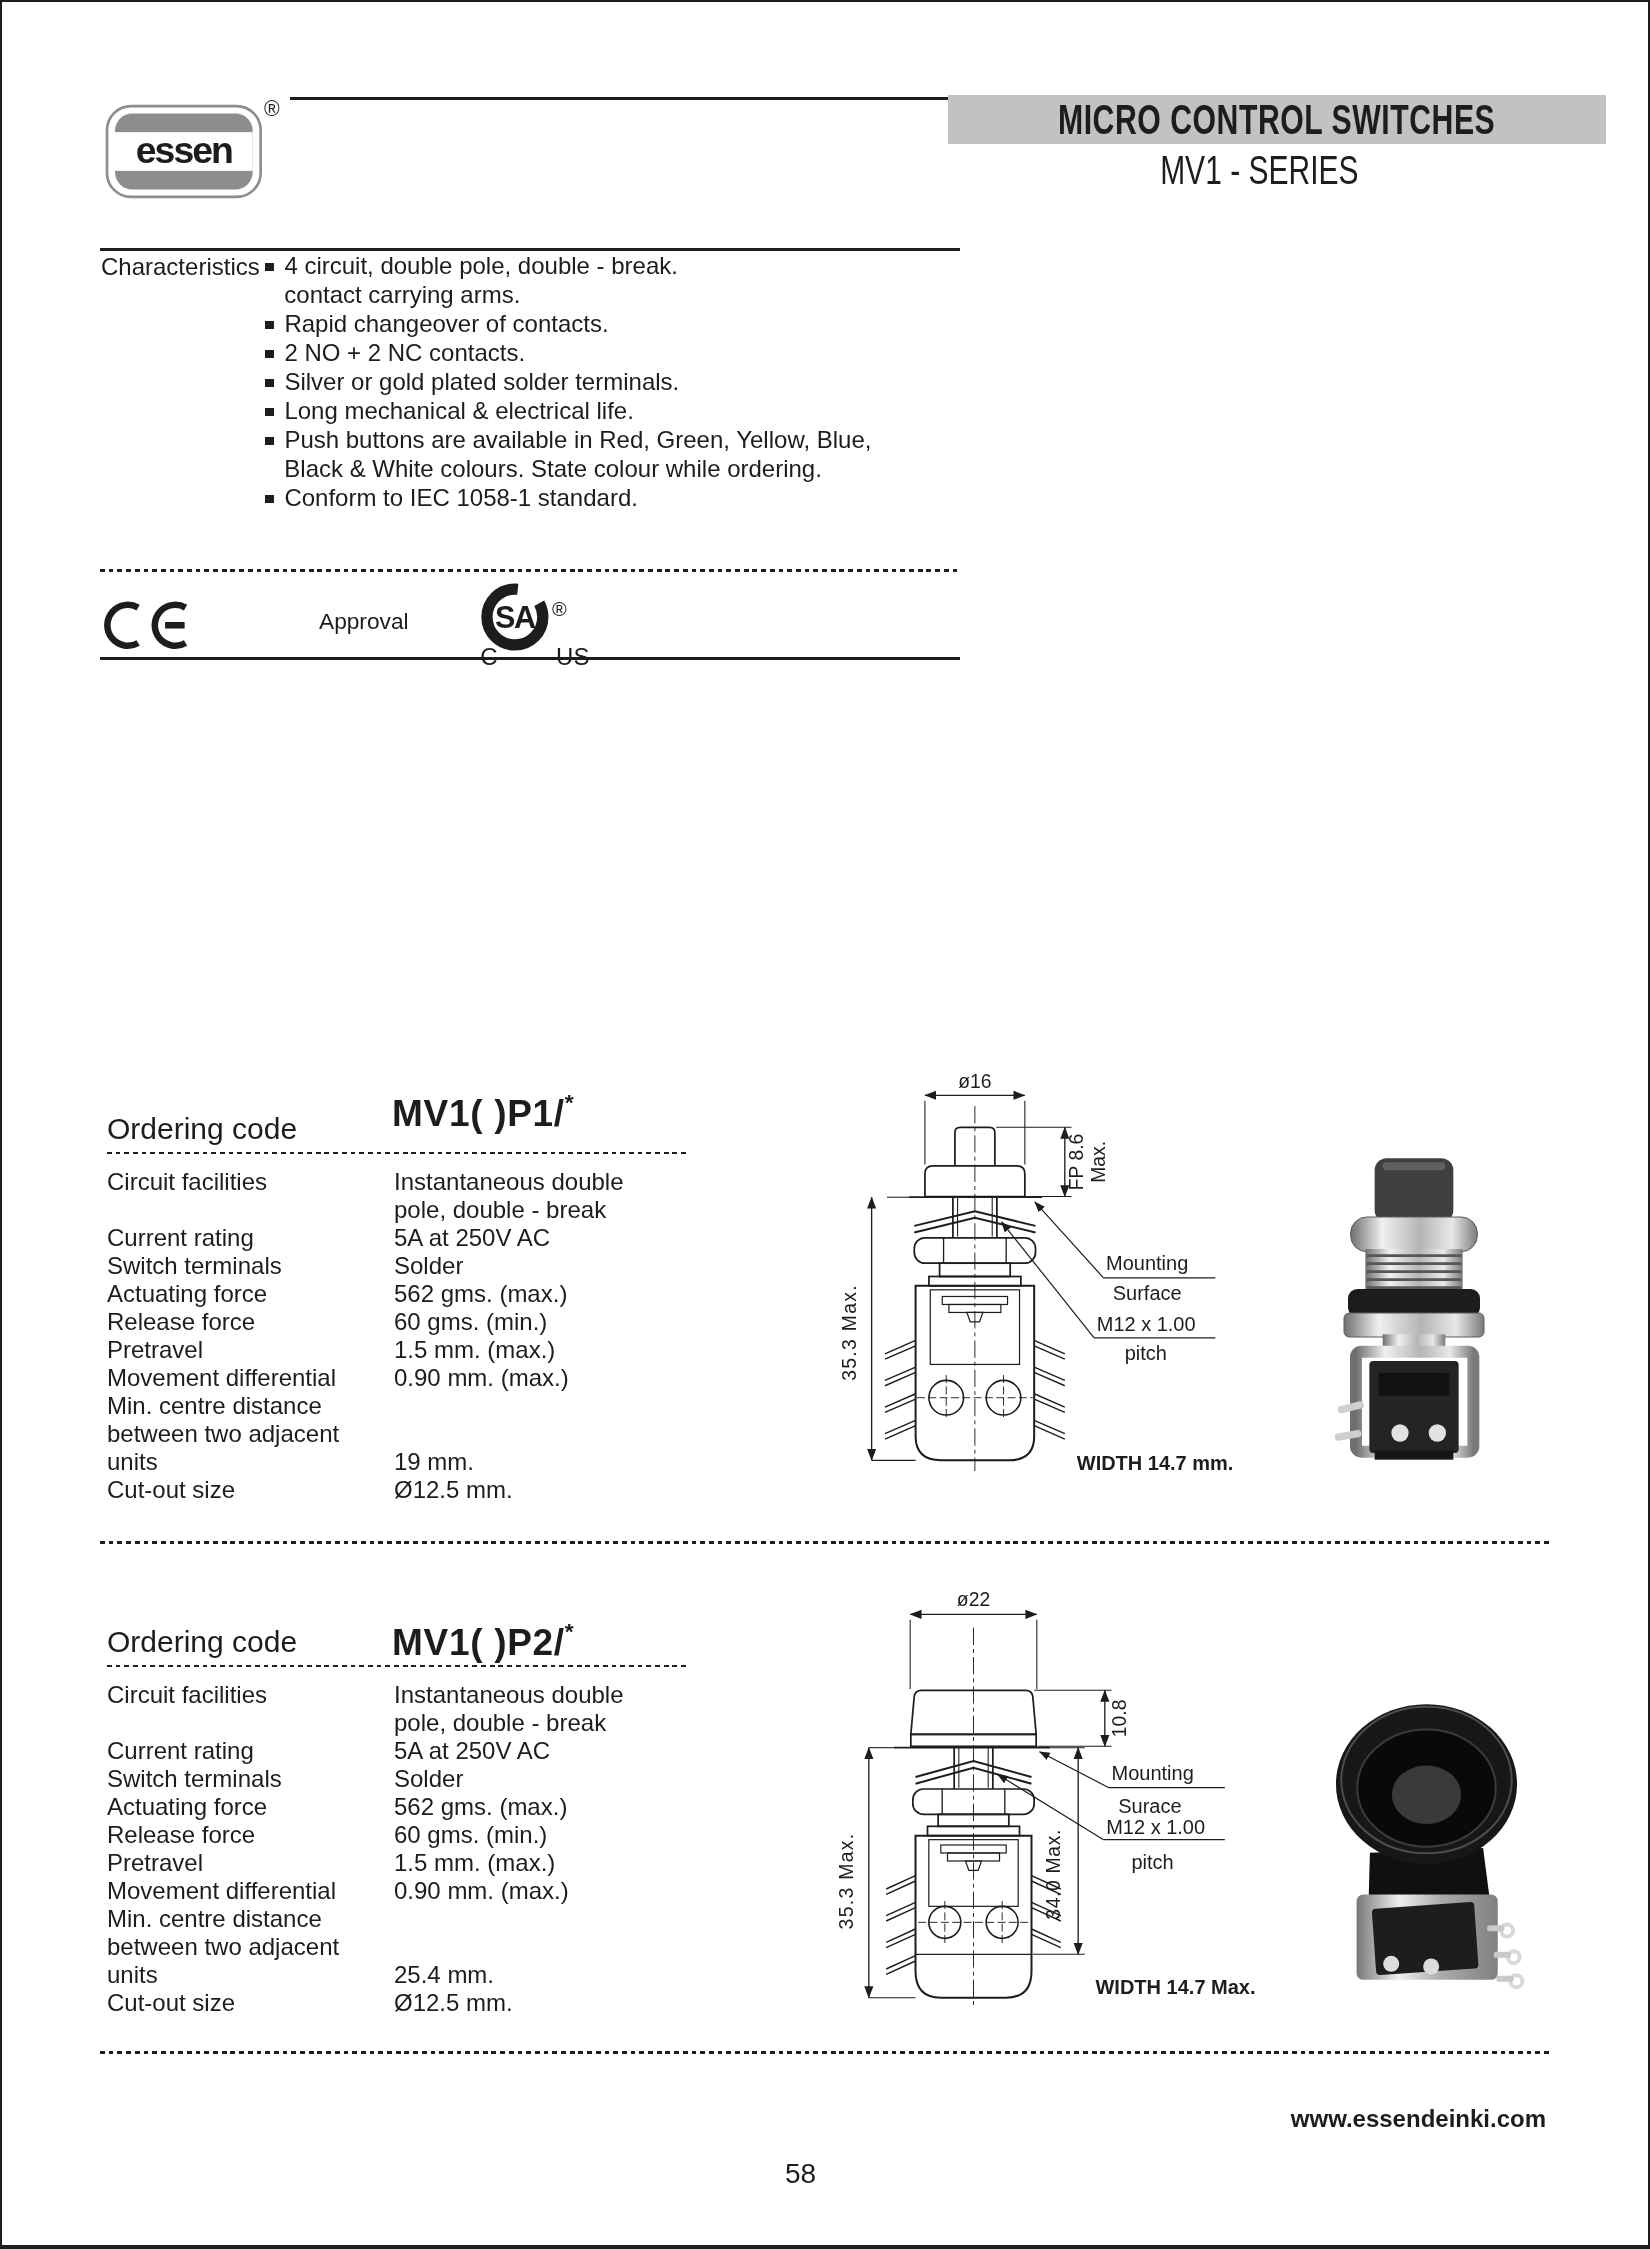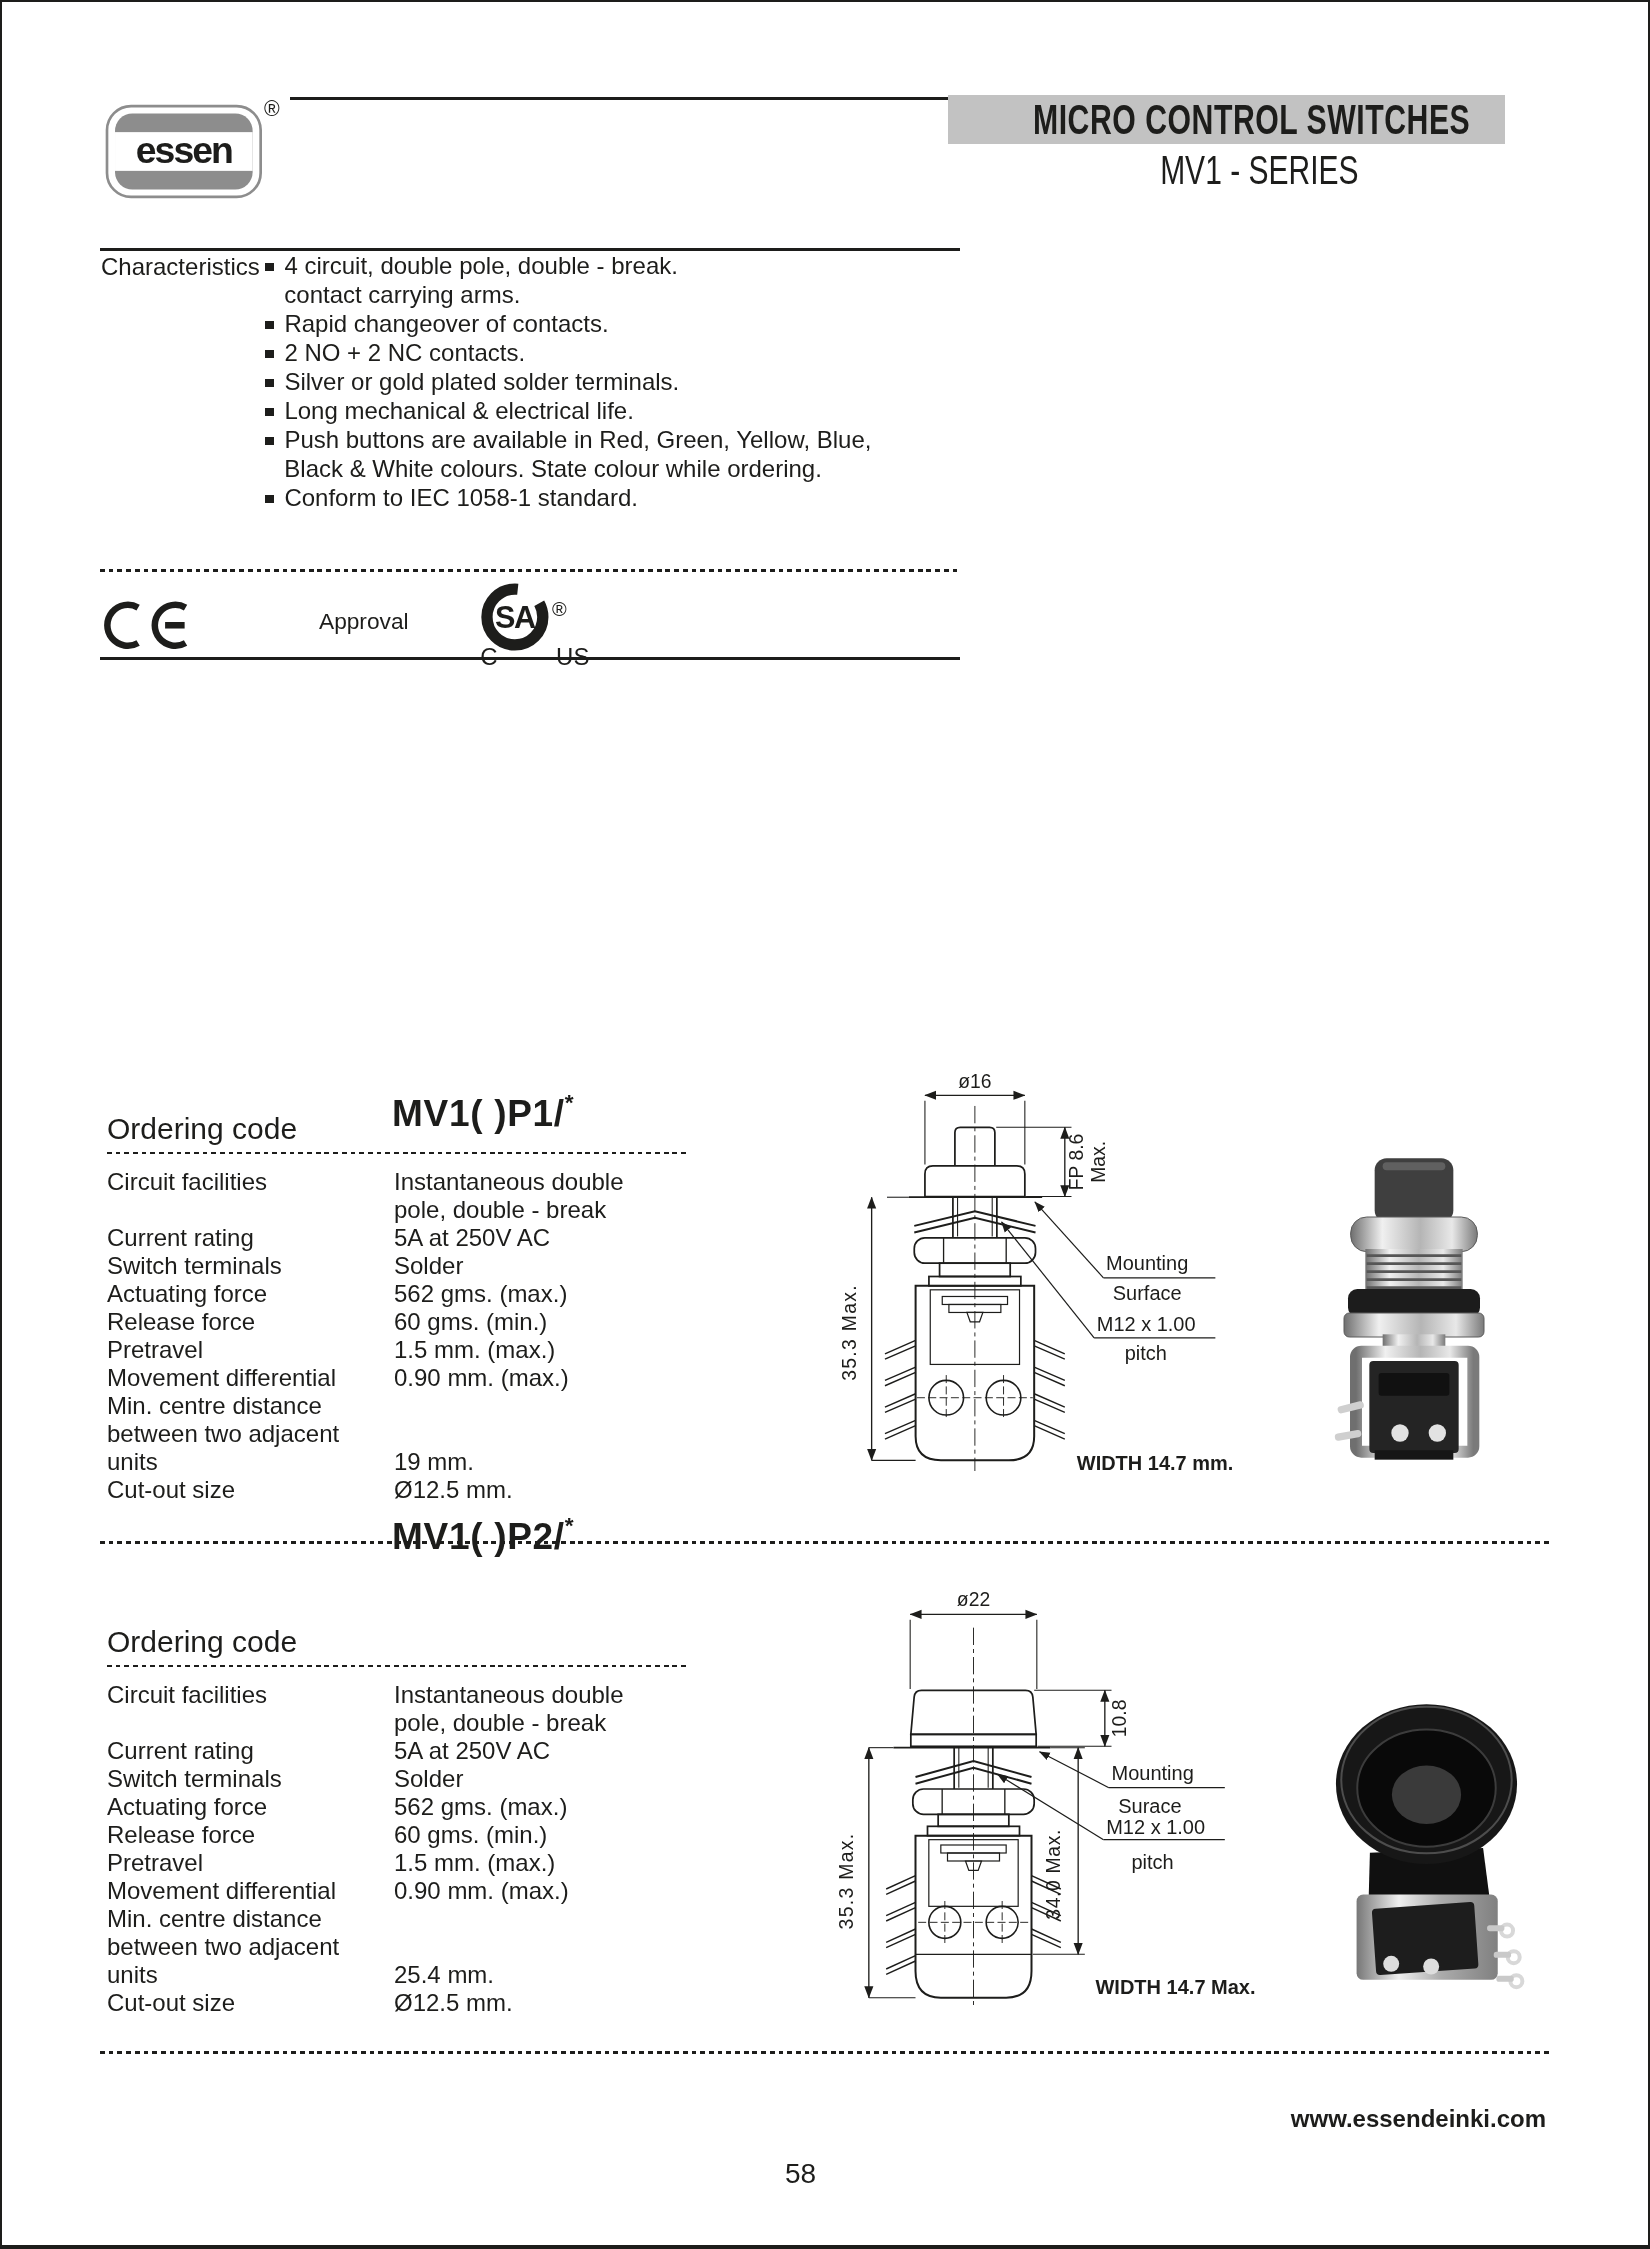--- a/index.html
+++ b/index.html
@@ -56,21 +56,21 @@
   <svg class="abs" style="left:105px;top:104px;" width="159" height="95" viewBox="0 0 238 142">
     <rect x="3" y="3" width="230" height="136" rx="36" fill="#ffffff" stroke="#8d8d8d" stroke-width="4"></rect>
     <rect x="15" y="14" width="206" height="114" rx="26" fill="#8d8d8d"></rect>
     <rect x="15" y="42" width="206" height="58" fill="#ffffff"></rect>
     <text x="118" y="88" text-anchor="middle" font-size="56" font-weight="bold" letter-spacing="-3" fill="#8d8d8d">essen</text>
   </svg>
   <div class="abs" style="left:264px;top:97px;font-size:21.3px;">®</div>
 
   <div class="rule" style="left:290px;top:97px;width:658px;"></div>
 
-  <div class="banner" style="left:948px;top:95px;width:557px;height:49px;">
+  <div class="banner" style="left:948px;top:95px;width:658px;height:49px;">
     <span class="cond">MICRO CONTROL SWITCHES</span>
   </div>
   <div class="series" style="left:948px;top:148px;width:557px;">
     <span class="cond">MV1 - SERIES</span>
   </div>
 
   <div class="rule" style="left:100px;top:248px;width:860px;"></div>
   <div class="abs" style="left:101px;top:253px;font-size:24px;">Characteristics</div>
 
   <div class="abs" style="left:265px;top:252px;">
@@ -284,21 +284,21 @@
     <g fill="#cfcfcf">
       <rect x="56" y="376" width="40" height="11" rx="5" transform="rotate(-14 76 381)"></rect>
       <rect x="52" y="418" width="40" height="11" rx="5" transform="rotate(-10 72 423)"></rect>
     </g>
     <rect x="112" y="446" width="118" height="14" fill="#161616"></rect>
   </svg>
 
   <div class="dotted" style="left:100px;top:1541px;width:1450px;"></div>
 
   <div class="ordering-label" style="left:107px;top:1625px;">Ordering code</div>
-  <div class="ordering-code" style="left:392px;top:1515px;">
+  <div class="ordering-code" style="left:392px;top:1621px;">
     <span>MV1( )P2/</span><sup>*</sup>
   </div>
   <div class="dotted" style="left:107px;top:1665px;width:580px;height:2px;"></div>
 
   <div class="spec-rows" style="left:107px;top:1681px;width:600px;">
     <div class="spec-row">
         <span class="spec-label">Circuit facilities</span>
         <span class="spec-value">Instantaneous double</span>
       </div>
     <div class="spec-row">

